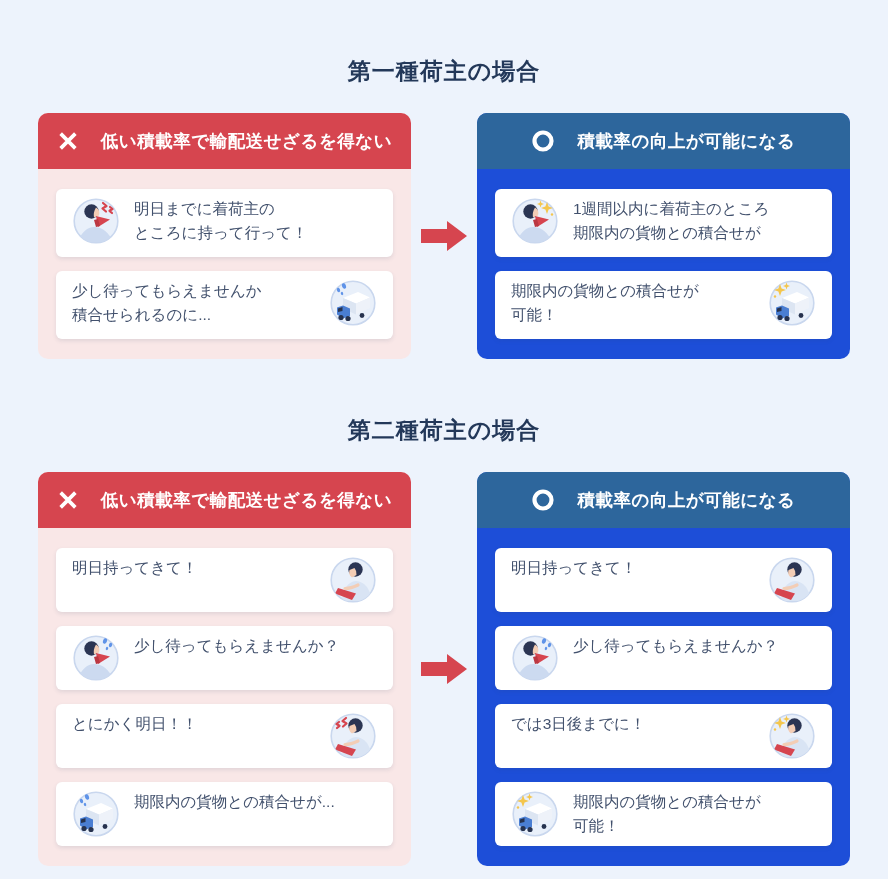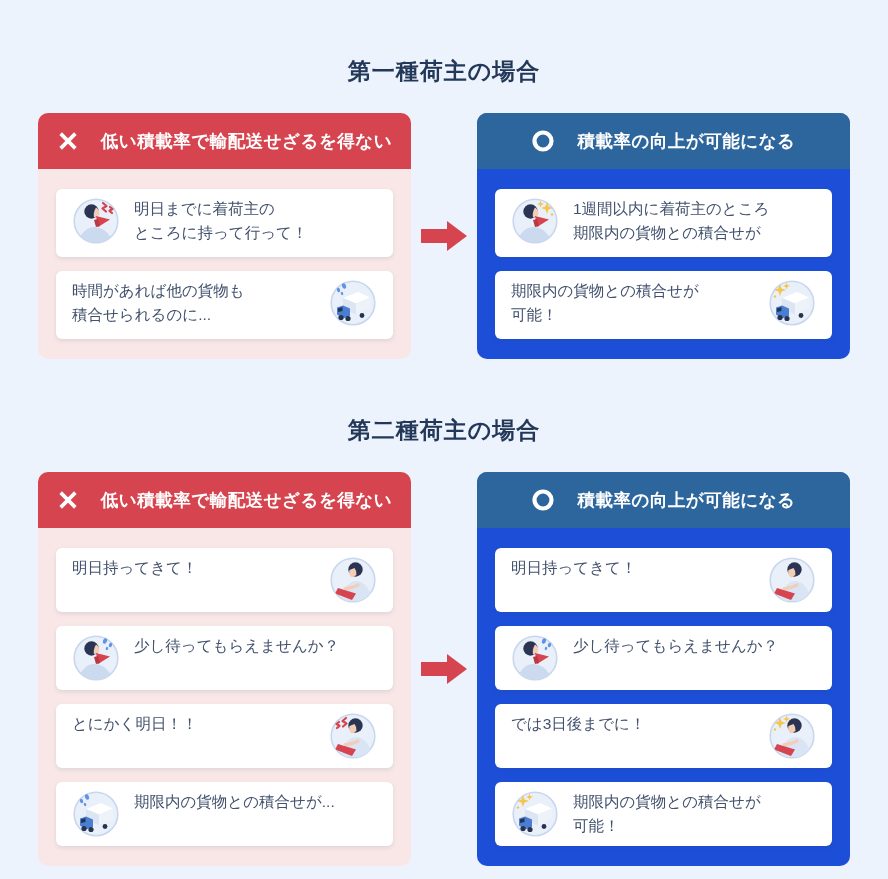--- a/index.html
+++ b/index.html
@@ -137,21 +137,21 @@
     <div class="card-body">
       <div class="bubble av-left">
         <svg class="avatar" viewBox="0 0 48 48">
           <use href="#ic-person-mega"></use>
             <use href="#mod-anger"></use>
         </svg>
         <div class="bubble-text">明日までに着荷主の
 ところに持って行って！</div>
       </div>
       <div class="bubble av-right">
-        <div class="bubble-text">時間があれば他の貨物も
+        <div class="bubble-text">少し待ってもらえませんか
 積合せられるのに...</div>
         <svg class="avatar" viewBox="0 0 48 48">
           <use href="#ic-truck"></use>
             <use href="#mod-sweat" transform="translate(48,0) scale(-1,1)"></use>
         </svg>
       </div>
     </div>
   </div>
 
   <div class="arrow-col">

